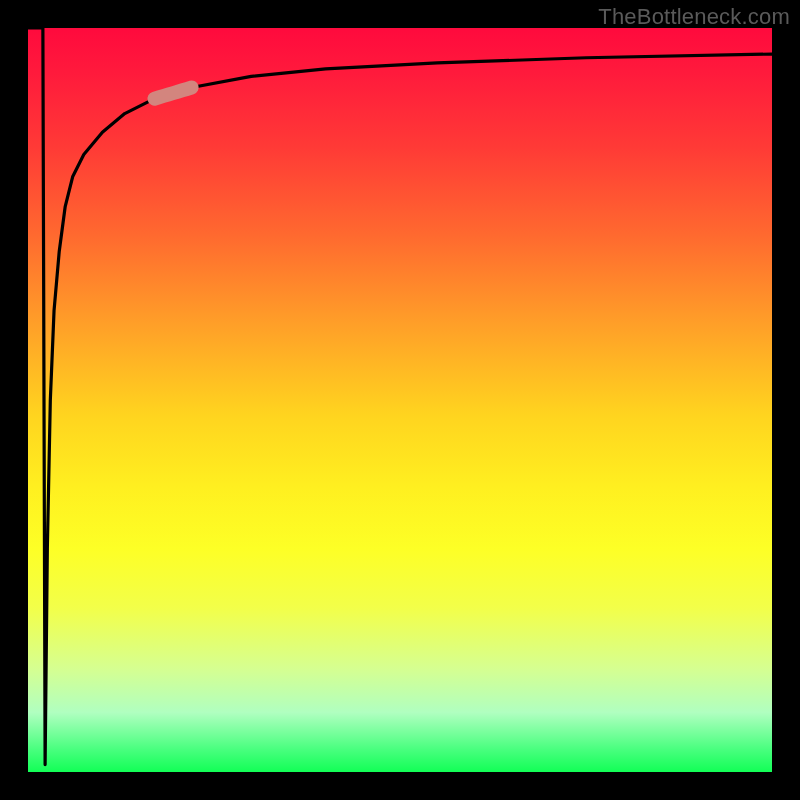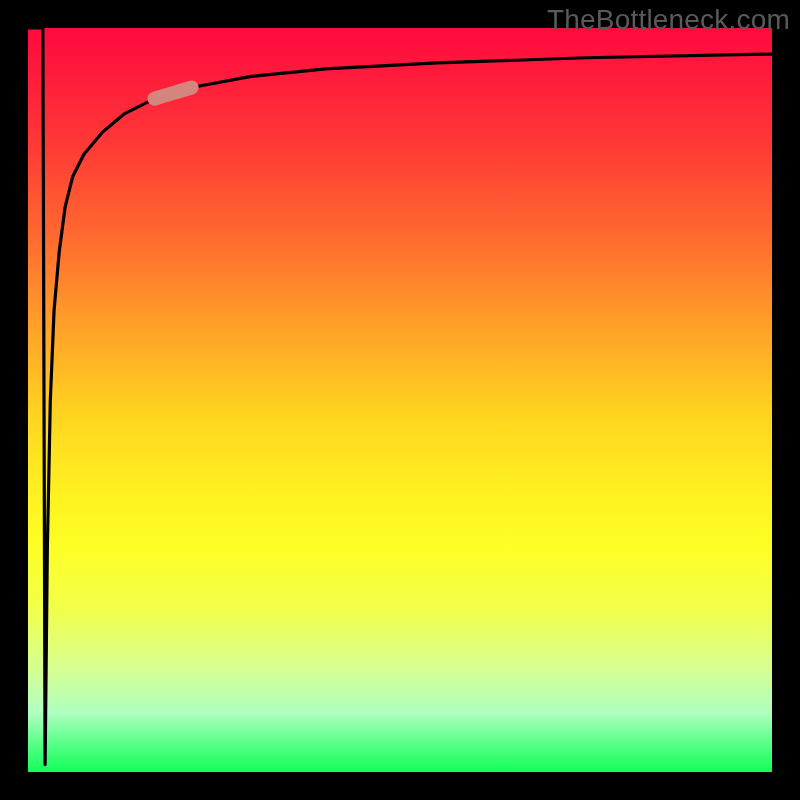--- a/index.html
+++ b/index.html
@@ -24,21 +24,21 @@
       #d6ff90 86%,
       #b0ffc0 92%,
       #48ff7e 97%,
       #12ff56 100%);
   }
   .curve { position: absolute; top: 28px; left: 28px; width: 744px; height: 744px; pointer-events: none; }
   .watermark {
     position: absolute;
     top: 4px;
     right: 10px;
-    font-size: 28px;
+    font-size: 22px;
     color: #5a5a5a;
     font-weight: 500;
     letter-spacing: 0.2px;
   }
 </style>
 </head>
 <body>
 
 <div class="frame">
   <div class="plot-area"></div>

